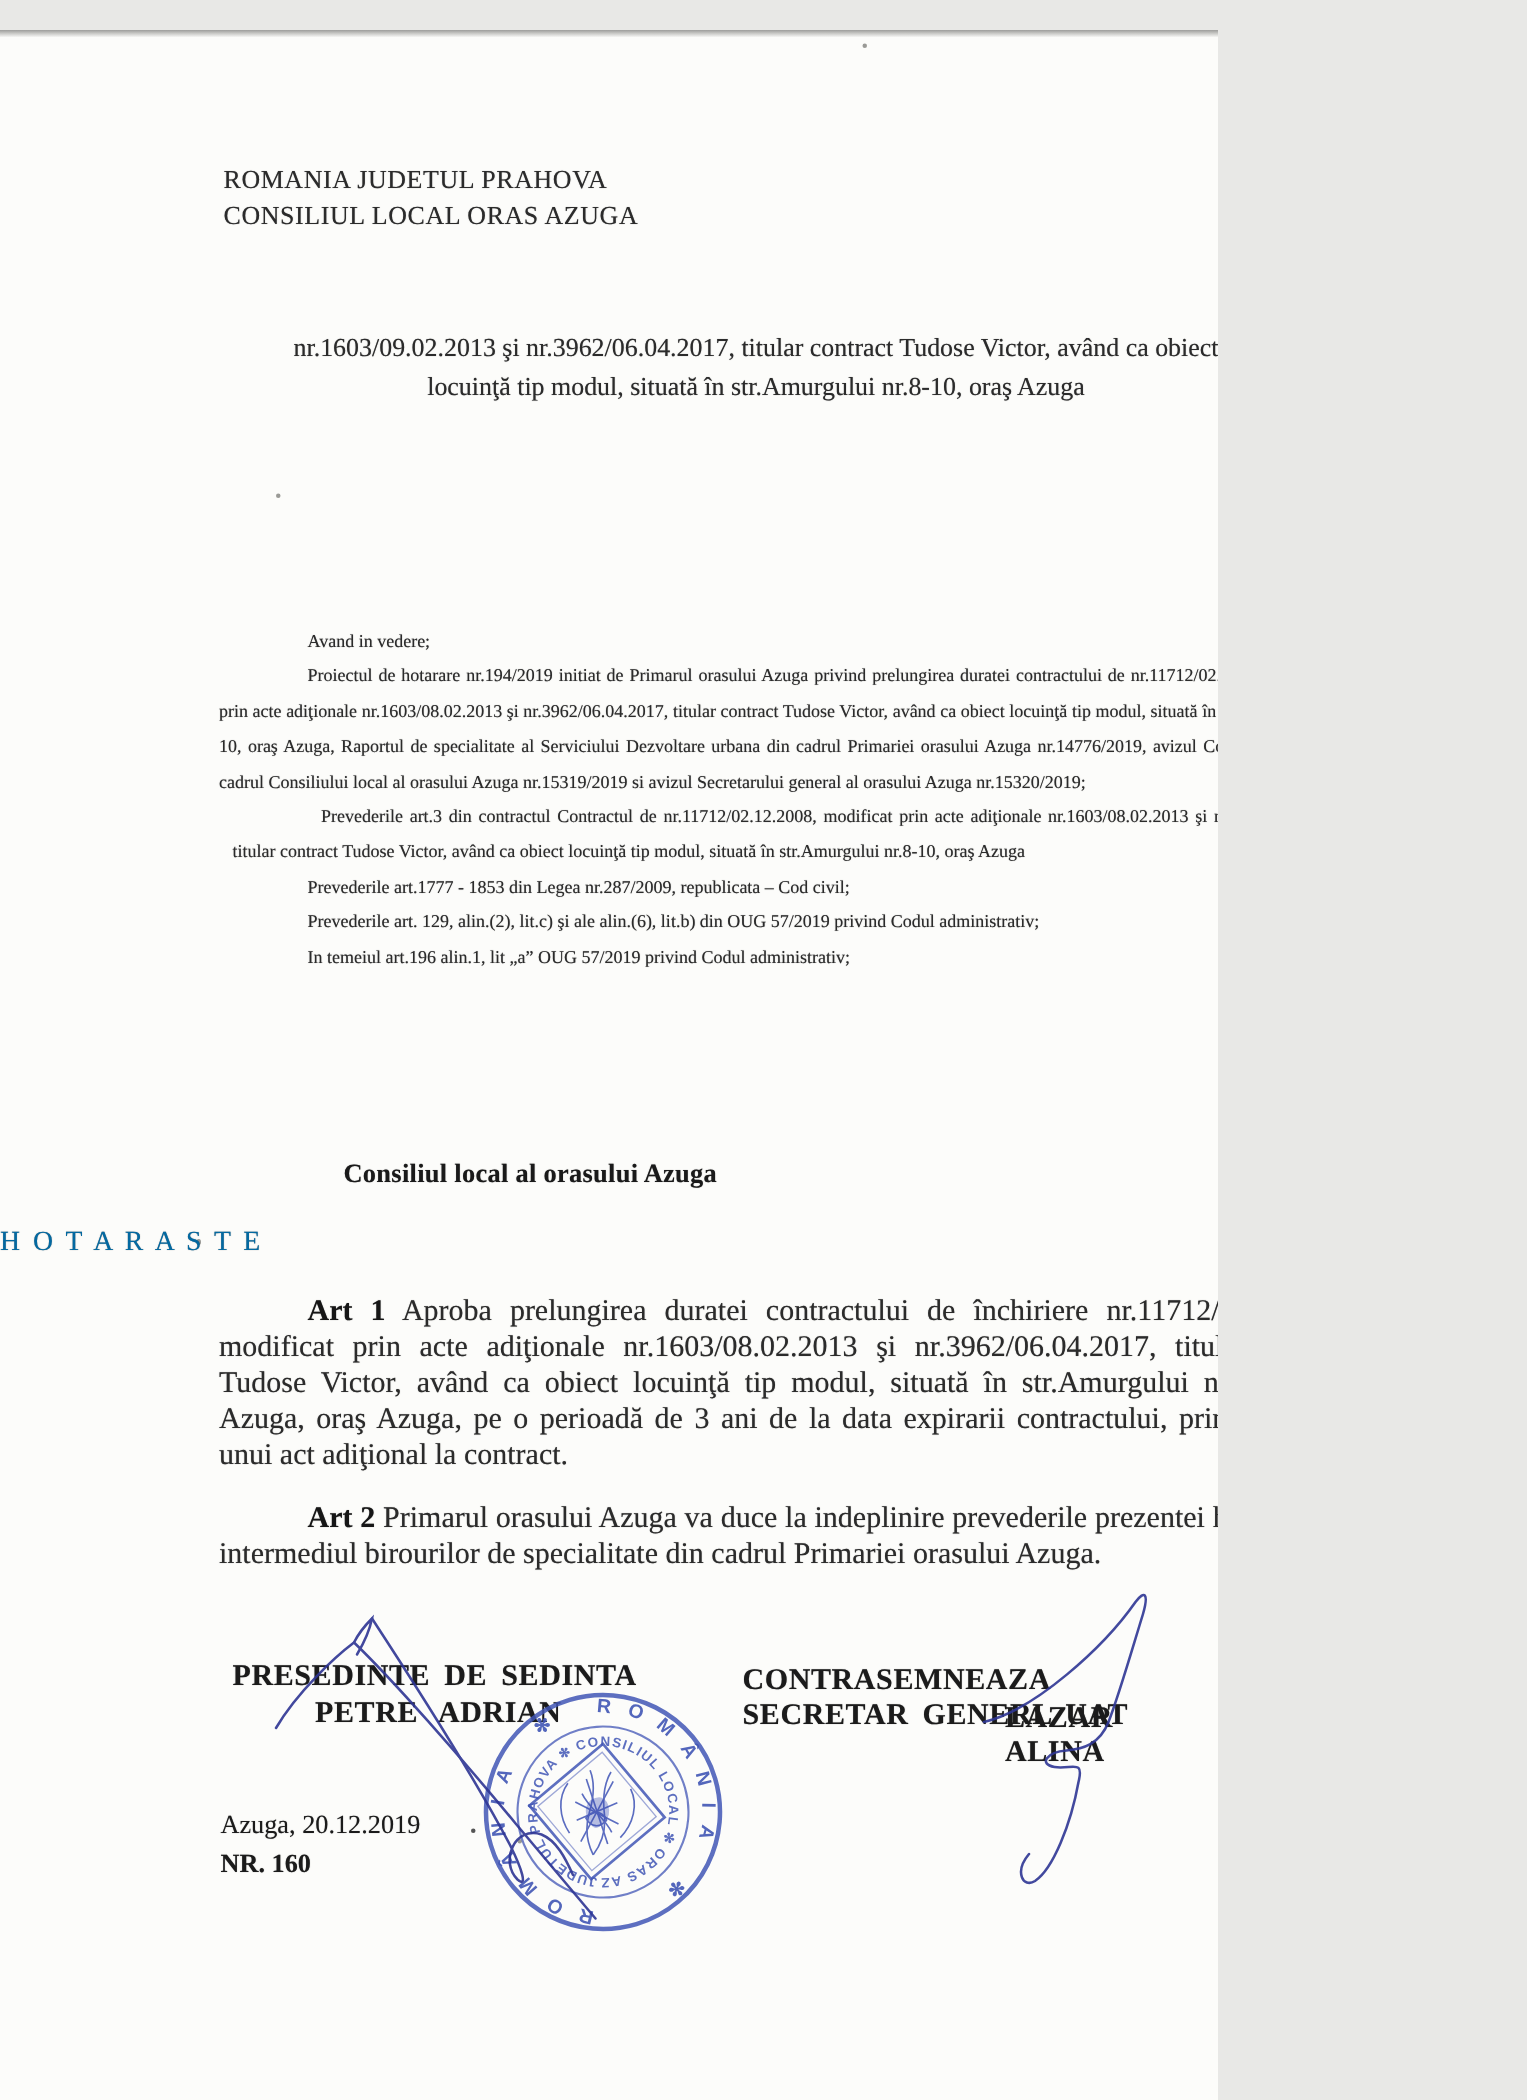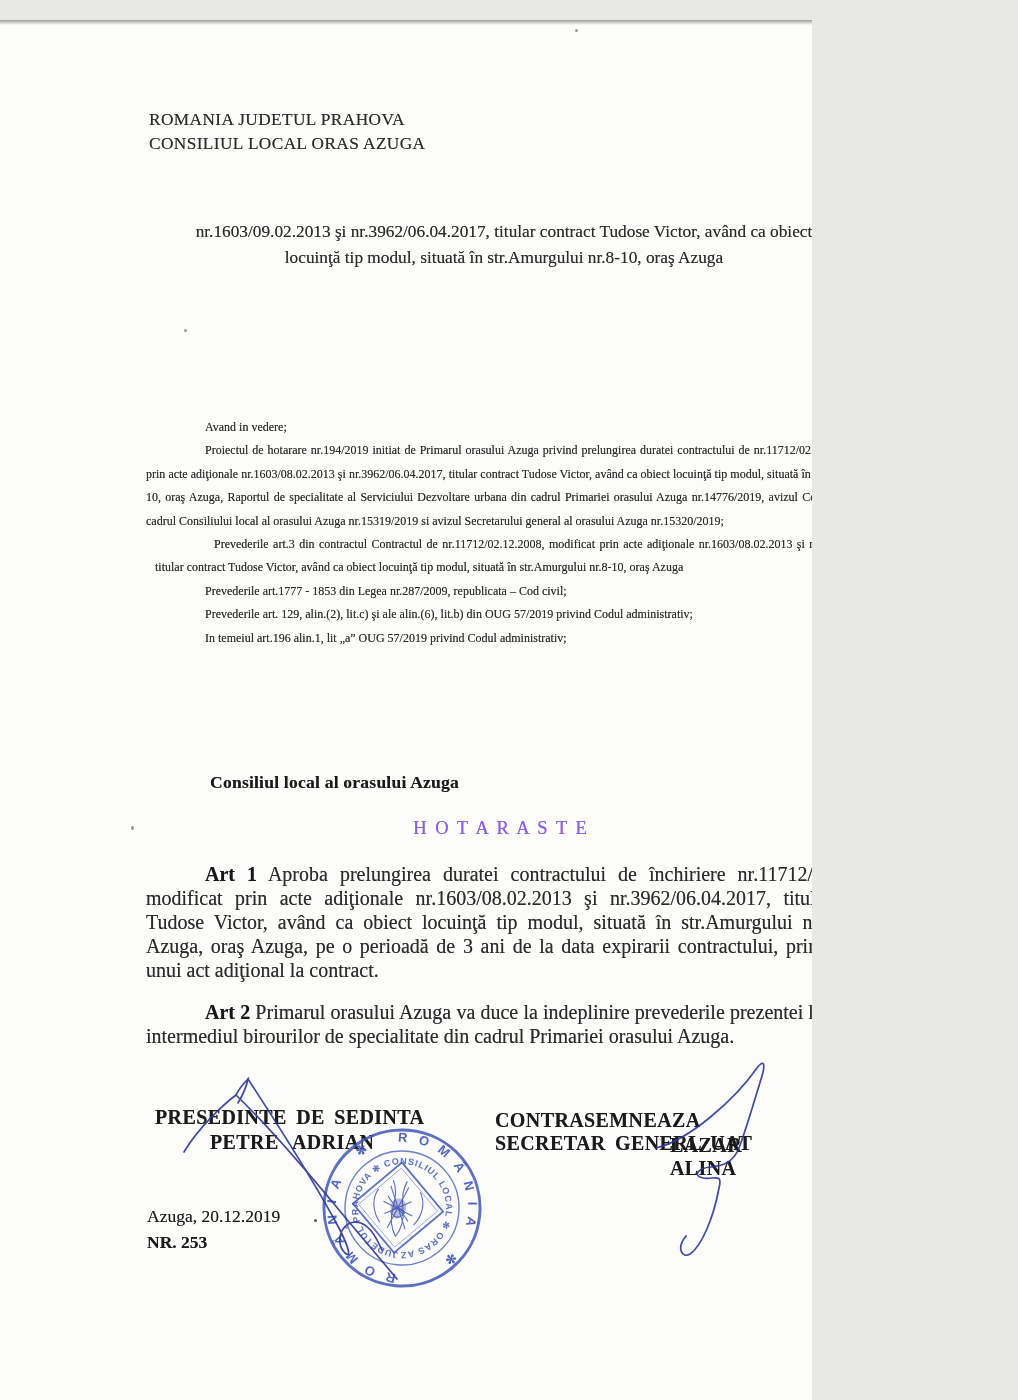--- a/index.html
+++ b/index.html
@@ -25,22 +25,22 @@
   
   .txt{position:absolute;text-shadow:0 0 .6px rgba(35,35,35,.55);}
   .letterhead{left:149px;top:88px;font-size:17.3px;line-height:24px;letter-spacing:.4px;}
   .doc-title{left:0;top:176px;width:1002px;text-align:center;font-weight:bold;
     font-size:19px;letter-spacing:2.5px;color:#1c1c1c;}
   .subtitle{left:0;top:199px;width:1008px;text-align:center;font-size:17.3px;line-height:26px;}
   .subtitle div{white-space:nowrap;}
   .preamble{left:146px;top:396px;width:760px;font-size:12px;line-height:23.4px;text-align:justify;}
   .preamble p{margin:0;text-indent:59px;}
   .preamble p.shift{padding-left:9px;}
-  .council{left:210px;top:752px;font-size:17.6px;font-weight:bold;color:#1a1a1a;letter-spacing:.2px;}
-  .formula{left:0;top:798px;width:1002px;text-align:center;font-size:18.5px;letter-spacing:2px;color:#8b5cf6;}
+  .council{left:229px;top:752px;font-size:17.6px;font-weight:bold;color:#1a1a1a;letter-spacing:.2px;}
+  .formula{left:0;top:798px;width:1002px;font-size:18.5px;letter-spacing:2px;color:#0369a1;}
   .article{left:146px;width:762px;font-size:20px;line-height:24px;text-align:justify;margin:0;text-indent:59px;}
   .article b{color:#161616;}
   .art-1{top:842px;}
   .art-2{top:980px;}
   .sig{font-weight:bold;color:#1b1b1b;font-size:20px;letter-spacing:.4px;word-spacing:4px;}
   .sigL1{left:155px;top:1086px;}
   .sigL2{left:210px;top:1111px;word-spacing:9px;}
   .sigR1{left:495px;top:1089px;}
   .sigR2{left:670px;top:1114px;word-spacing:9px;}
   .placedate{left:147px;top:1186px;font-weight:normal;font-size:17.5px;color:#1b1b1b;}
@@ -89,21 +89,21 @@
 
   <p class="txt article art-1"><b>Art 1</b> <span>Aproba prelungirea duratei contractului de închiriere nr.11712/02.12.2008, modificat prin acte adiţionale nr.1603/08.02.2013 şi nr.3962/06.04.2017, titular contract Tudose Victor, având ca obiect locuinţă tip modul, situată în str.Amurgului nr.8-10, oraş Azuga, oraş Azuga, pe o perioadă de 3 ani de la data expirarii contractului, prin încheierea unui act adiţional la contract.</span></p>
   <p class="txt article art-2"><b>Art 2</b> <span>Primarul orasului Azuga va duce la indeplinire prevederile prezentei hotarari prin intermediul birourilor de specialitate din cadrul Primariei orasului Azuga.</span></p>
 
   <div class="txt sig sigL1">PRESEDINTE DE SEDINTA</div>
   <div class="txt sig sigL2">PETRE ADRIAN</div>
   <div class="txt sig sigR1">CONTRASEMNEAZA SECRETAR GENERL UAT</div>
   <div class="txt sig sigR2">LAZAR ALINA</div>
 
   <div class="txt placedate">Azuga, 20.12.2019</div>
-  <div class="txt docnr">NR. 253</div>
+  <div class="txt docnr">NR. 160</div>
 
   <svg class="stamp" width="182" height="182" viewBox="0 0 182 182">
     <defs>
       <path id="oc" d="M 91 25 A 66 66 0 1 1 90.9 25"></path>
       <path id="ic" d="M 91 47 A 44 44 0 1 1 90.9 47"></path>
     </defs>
     <g transform="rotate(185 91 91)">
       <circle cx="91" cy="91" r="78" fill="none" stroke="#4156b5" stroke-width="3" opacity="0.85"></circle>
       <circle cx="91" cy="91" r="57" fill="none" stroke="#4156b5" stroke-width="1.4" opacity="0.75"></circle>
       <text font-size="13" font-weight="bold" letter-spacing="10.5" word-spacing="6" fill="#4156b5" opacity="0.9" font-family="'Liberation Sans',sans-serif">

